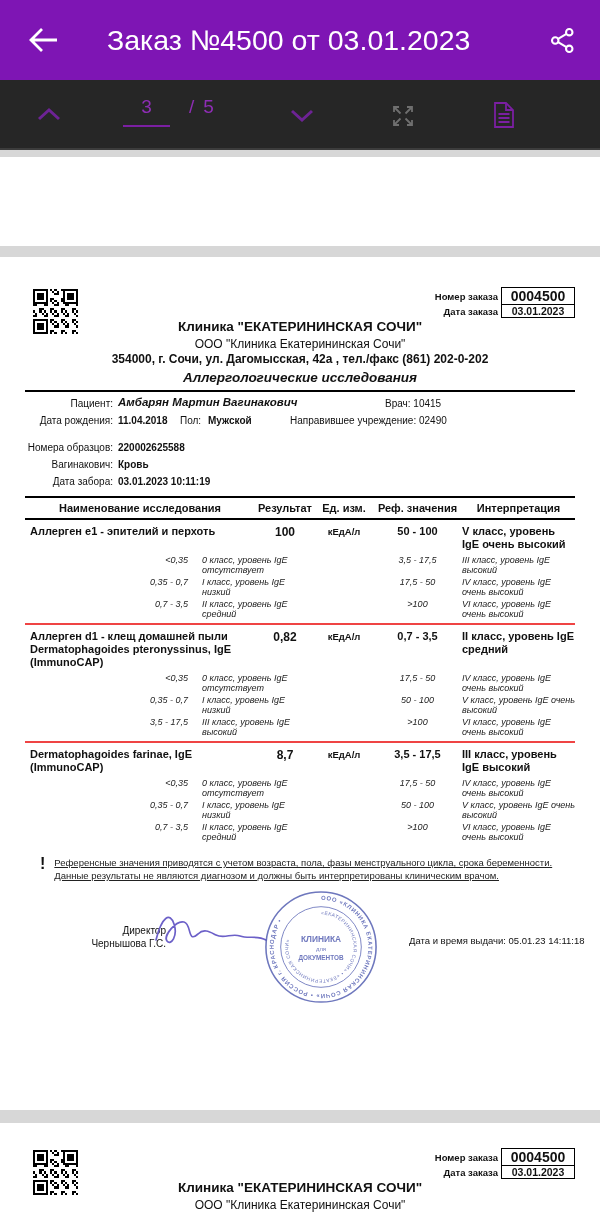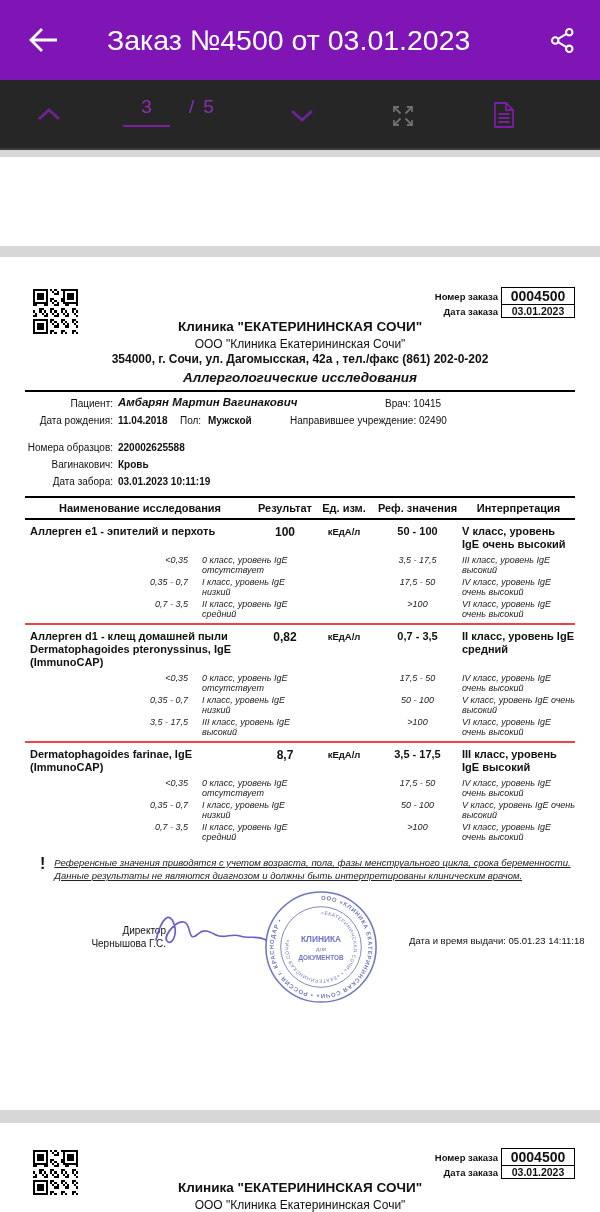--- a/index.html
+++ b/index.html
@@ -72,21 +72,21 @@
   .mrow .interp{font-weight:bold;line-height:13px;}
   .crow{font-style:italic;font-size:9px;color:#222;margin-top:2px;}
   .crow .c1{grid-column:1/4;display:flex;}
   .crow .range{width:163px;text-align:right;flex:0 0 auto;}
   .crow .cdesc{margin-left:14px;width:97px;line-height:10px;}
   .crow .cref{grid-column:4;text-align:center;line-height:10px;}
   .crow .cinterp{grid-column:5;line-height:10px;}
   
   .footnote{margin:10px 25px 0 40px;display:flex;gap:9px;}
   .bang{font-weight:bold;font-size:16px;line-height:15px;}
-  .fn-line{font-style:italic;font-size:9.5px;text-decoration:underline;line-height:13px;color:#222;}
+  .fn-line{font-size:9.5px;text-decoration:underline;line-height:13px;color:#222;}
   
   .sig-area{position:relative;height:140px;margin-top:6px;}
   .sig-names{position:absolute;left:0;top:36px;width:166px;text-align:right;font-size:10px;line-height:13px;}
   .sig-svg{position:absolute;left:152px;top:16px;}
   .stamp{position:absolute;left:262px;top:0;width:118px;height:118px;opacity:.85;}
   .issue-date{position:absolute;left:409px;top:47px;font-size:9.5px;}
 </style>
 </head>
 <body>
 

